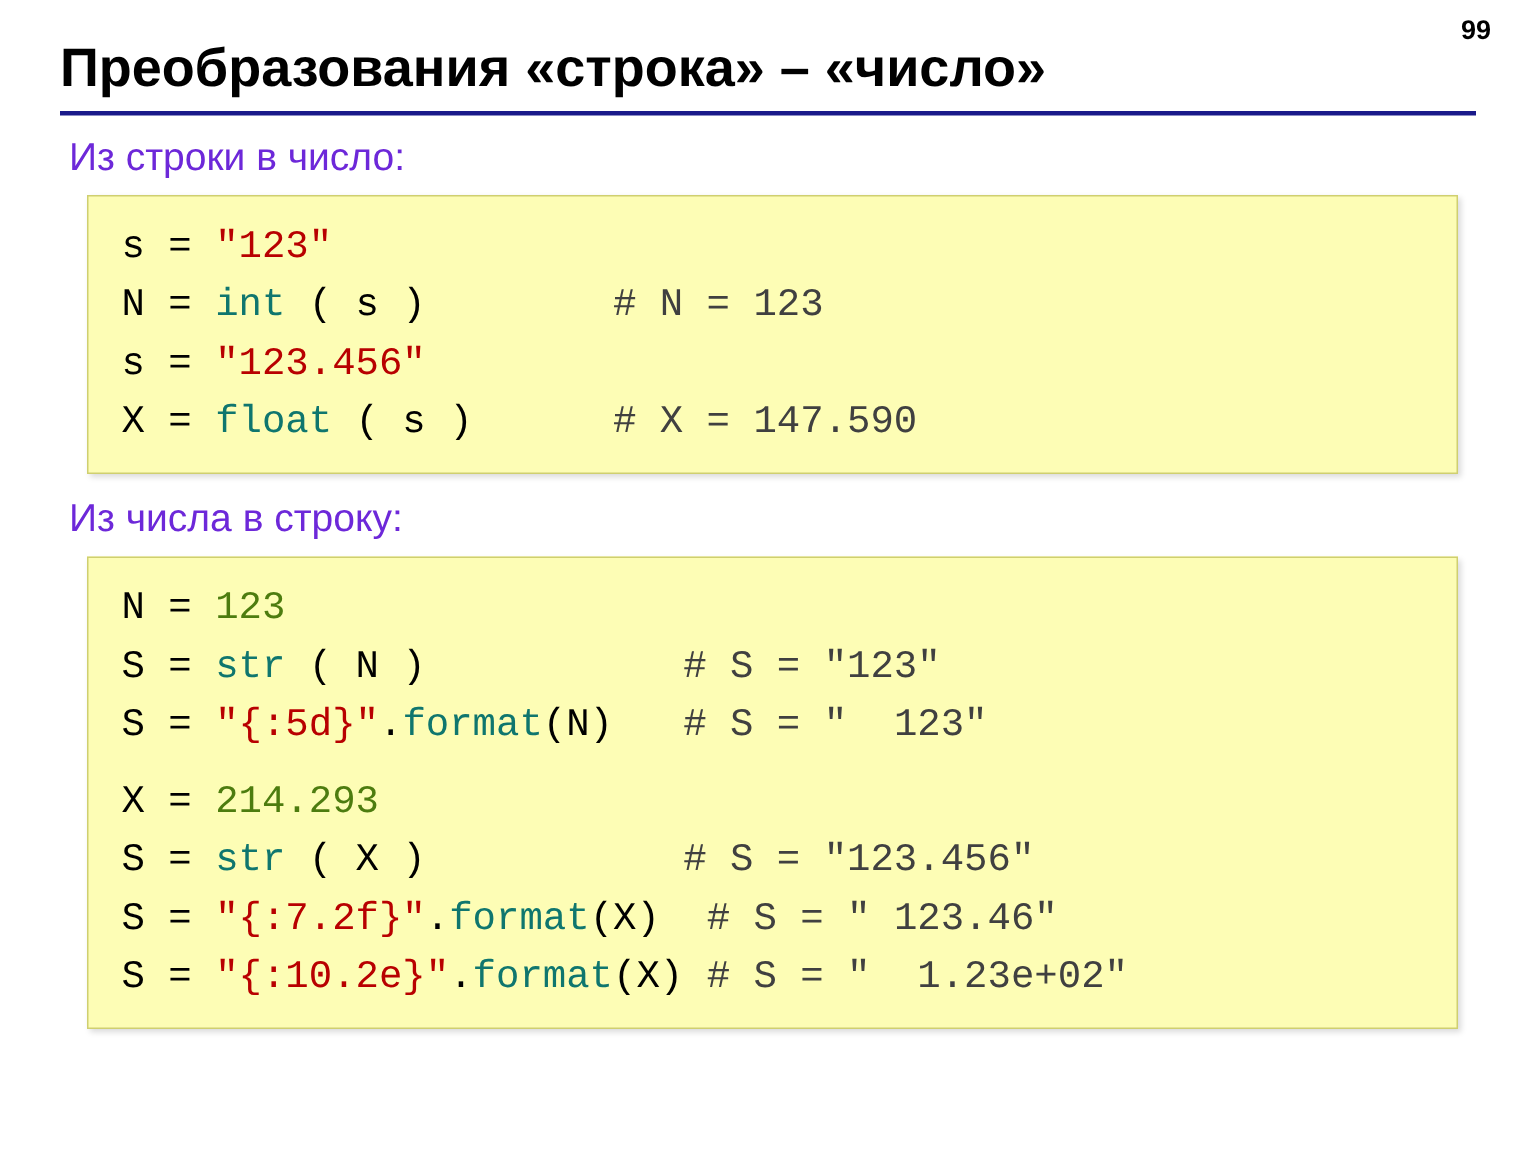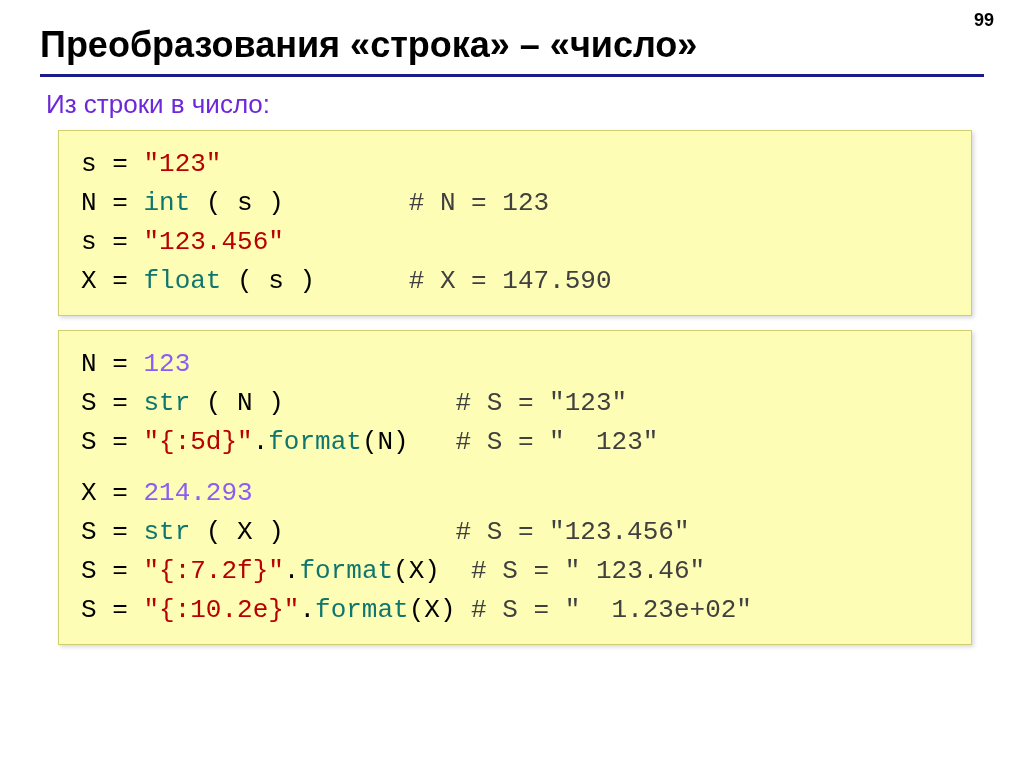--- a/index.html
+++ b/index.html
@@ -49,41 +49,42 @@
     font-size: 26px;
     line-height: 1.5;
     white-space: pre;
     color: #000;
   }
   .code-box .gap {
     display: block;
     height: 12px;
   }
   .fn { color: #0f766e; margin-top: 25px; }        
-  .num { color: #8b5cf6; }       
+  .num { color: #4d7c0f; }       
   .str { color: #b80000; }       
   .cm { color: #404040; }        
 </style>
 </head>
 <body>
 
 <div class="page-number">99</div>
 
 <div class="content">
 
   <h1>Преобразования «строка» – «число»</h1>
   <hr class="hr">
 
   <div class="section-label">Из строки в число:</div>
 
   <div class="code-box"><span>s = </span><span class="str">"123"</span>
 <span>N = </span><span class="fn">int</span><span> ( s )        </span><span class="cm"># N = 123</span>
 <span>s = </span><span class="str">"123.456"</span>
 <span>X = </span><span class="fn">float</span><span> ( s )      </span><span class="cm"># X = 147.590</span></div>
 
+  <div class="section-label">Из числа в строку:</div>
 
   <div class="code-box"><span>N = </span><span class="num">123</span>
 <span>S = </span><span class="fn">str</span><span> ( N )           </span><span class="cm"># S = "123"</span>
 <span>S = </span><span class="str">"{:5d}"</span><span>.</span><span class="fn">format</span><span>(N)   </span><span class="cm"># S = "  123"</span>
 <span class="gap"></span><span>X = </span><span class="num">214.293</span>
 <span>S = </span><span class="fn">str</span><span> ( X )           </span><span class="cm"># S = "123.456"</span>
 <span>S = </span><span class="str">"{:7.2f}"</span><span>.</span><span class="fn">format</span><span>(X)  </span><span class="cm"># S = " 123.46"</span>
 <span>S = </span><span class="str">"{:10.2e}"</span><span>.</span><span class="fn">format</span><span>(X) </span><span class="cm"># S = "  1.23e+02"</span></div>
 
 </div>

